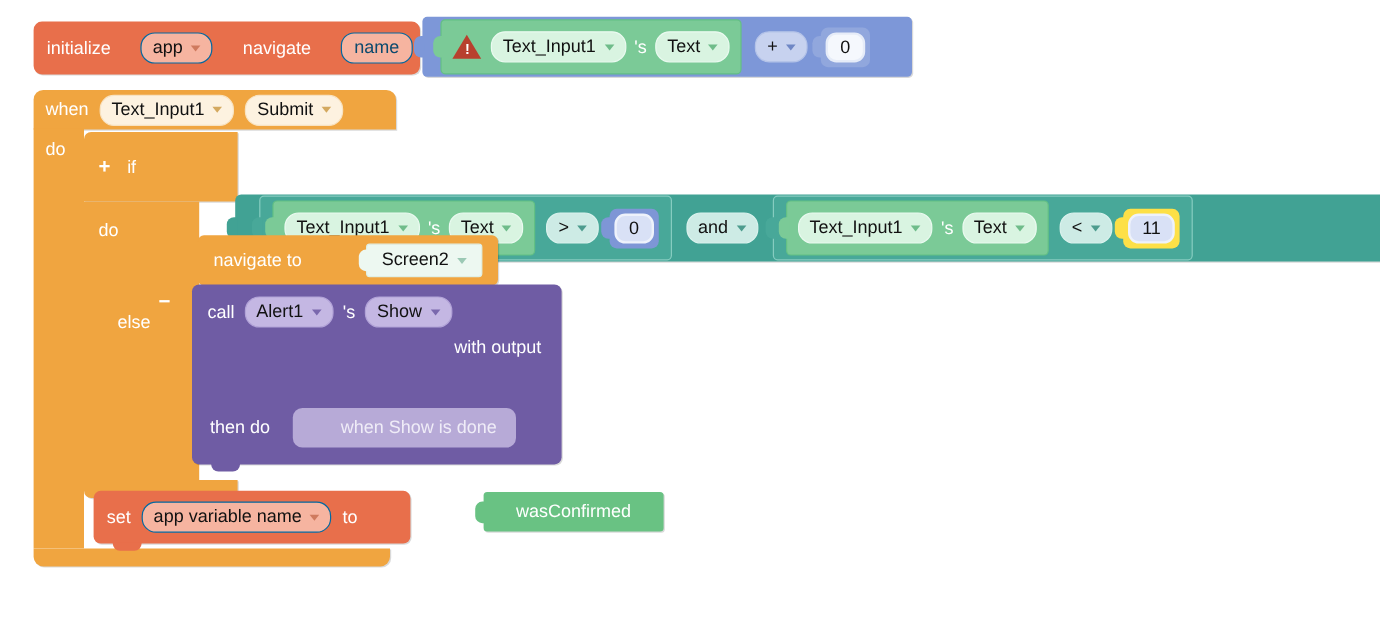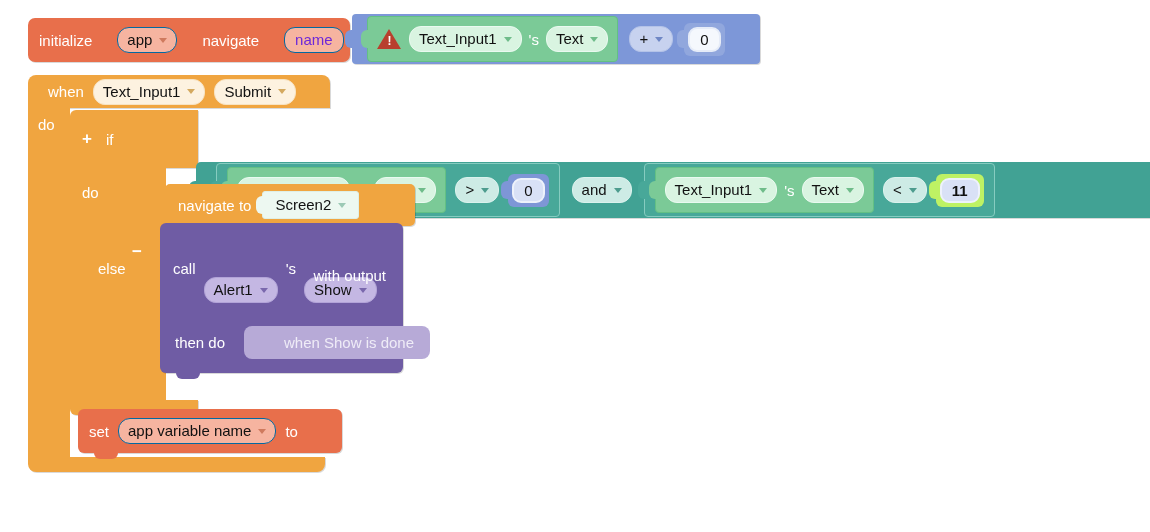--- a/index.html
+++ b/index.html
@@ -17,22 +17,22 @@
   .purple-bg{background:#6f5ca4;}
 
   
   .dd{display:inline-flex;align-items:center;gap:7px;padding:3px 9px;border-radius:12px;
       color:#111;white-space:nowrap;line-height:18px;}
   .dd-salmon{background:#f6b4a0;border:1px solid #0369a1;}
   .dd-cream{background:#fdf2e0;border:1px solid #f8e3c2;}
   .dd-mint{background:#d9f4e1;border:1px solid #eafaf0;}
   .dd-lteal{background:#cdebe5;border:1px solid #daf2ed;}
   .dd-lblue{background:#c7d2ef;border:1px solid #b4c3e8;}
-  .dd-lav{background:#c4b7e3;border:1px solid #b2a3d8;margin-top:44px;}
-  .field{display:inline-flex;align-items:center;padding:3px 10px;border-radius:11px;color:#6d28d9;line-height:18px;}
+  .dd-lav{background:#c4b7e3;border:1px solid #b2a3d8;}
+  .field{display:inline-flex;align-items:center;padding:3px 10px;border-radius:11px;color:#0c4a6e;line-height:18px;}
 
   .arrow{width:0;height:0;border-left:4px solid transparent;border-right:4px solid transparent;
          border-top:5px solid #888;display:inline-block;}
   .ar-salmon{border-top-color:#cf7a5e;} .ar-cream{border-top-color:#d4a95f;}
   .ar-mint{border-top-color:#6fbc8a;}  .ar-lteal{border-top-color:#4d9c8e;}
   .ar-lblue{border-top-color:#6f87c5;} .ar-lav{border-top-color:#7a68ad;}
 
   
   .tab{position:relative;}
   .tab::before{content:"";position:absolute;left:-7px;top:50%;transform:translateY(-50%);
@@ -67,21 +67,21 @@
   .callback{display:inline-flex;align-items:center;justify-content:center;background:#b7aad7;
             color:#efecf7;border-radius:8px;padding:5px 16px;height:33px;box-sizing:border-box;}
   .mut-btn{color:#fff;font-weight:bold;cursor:pointer;}
   .lbl{white-space:nowrap;}
 </style>
 </head>
 <body>
 
 <div class="canvas">
 
-  <div class="abs blk amber-bg shadow" style="left:28px;top:75px;width:302px;height:33px;border-radius:8px 8px 0 0;gap:9px;padding:0 20px;">
+  <div class="abs blk amber-bg shadow" style="left:28px;top:75px;width:302px;height:33px;border-radius:8px 8px 0 0;gap:9px;padding:0 10px;">
     <span class="lbl">when</span>
     <span class="dd dd-cream">
       <span>Text_Input1</span>
       <span class="arrow ar-cream"></span>
     </span>
     <span class="dd dd-cream">
       <span>Submit</span>
       <span class="arrow ar-cream"></span>
     </span>
   </div>
@@ -170,35 +170,35 @@
         <span class="lbl">'s</span>
         <span class="dd dd-mint">
           <span>Text</span>
           <span class="arrow ar-mint"></span>
         </span>
       </span>
       <span class="dd dd-lteal">
         <span>&lt;</span>
         <span class="arrow ar-lteal"></span>
       </span>
-      <span class="numsock tab" style="background:#bef264;font-weight:bold;">
+      <span class="numsock tab" style="background:#fde047;">
         <span class="num num-shaded">11</span>
       </span>
     </span>
   </div>
 
-  <div class="abs blk amber-bg shadow stmt" style="left:165px;top:184px;width:250px;height:42px;border-radius:5px;gap:11px;padding:0 13px;">
+  <div class="abs blk amber-bg shadow stmt" style="left:165px;top:196px;width:250px;height:42px;border-radius:5px;gap:11px;padding:0 13px;justify-content:space-between;">
     <span class="lbl">navigate to</span>
     <span class="dd tab" style="background:#edf8f1;border:1px solid #dff0e6;border-radius:3px;padding:4px 12px;">
       <span>Screen2</span>
       <span class="arrow" style="border-top-color:#9cc9b5;"></span>
     </span>
   </div>
 
-  <div class="abs purple-bg shadow stmt" style="left:160px;top:223px;width:243px;height:150px;border-radius:6px;">
+  <div class="abs purple-bg shadow stmt" style="left:160px;top:237px;width:280px;height:150px;border-radius:6px;padding-left:28px;">
     <div class="blk" style="position:absolute;left:13px;top:10px;gap:8px;">
       <span class="lbl">call</span>
       <span class="dd dd-lav">
         <span>Alert1</span>
         <span class="arrow ar-lav"></span>
       </span>
       <span class="lbl">'s</span>
       <span class="dd dd-lav">
         <span>Show</span>
         <span class="arrow ar-lav"></span>
@@ -206,20 +206,23 @@
     </div>
     <span class="abs lbl" style="right:17px;top:44px;">with output</span>
     <div class="blk" style="position:absolute;left:15px;top:103px;gap:19px;">
       <span class="lbl">then do</span>
       <span class="callback" style="width:186px;justify-content:flex-end;">
         <span>when Show is done</span>
       </span>
     </div>
   </div>
 
+  <div class="abs blk tab shadow" style="left:403px;top:304px;width:150px;height:33px;background:#69c283;border-radius:3px;justify-content:center;">
+    <span>wasConfirmed</span>
+  </div>
 
   <div class="abs blk salmon-bg shadow stmt" style="left:78px;top:409px;width:264px;height:44px;border-radius:6px;gap:9px;padding:0 11px;">
     <span class="lbl">set</span>
     <span class="dd dd-salmon">
       <span>app variable name</span>
       <span class="arrow ar-salmon"></span>
     </span>
     <span class="lbl">to</span>
   </div>
 

